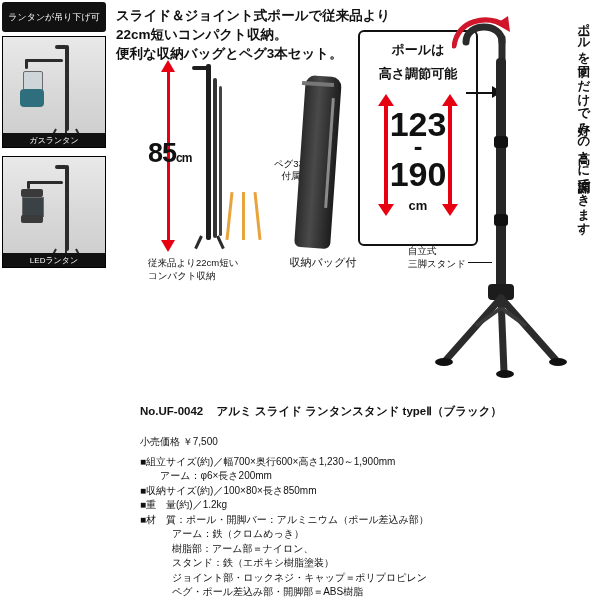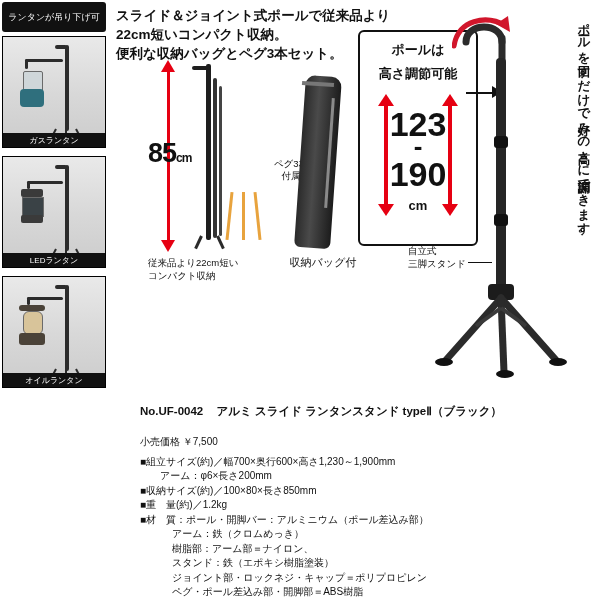--- a/index.html
+++ b/index.html
@@ -111,35 +111,20 @@
         <div class="lamp-body" style="left:18px;top:32px;width:22px;height:8px;border-radius:2px;"></div>
         <div class="lamp-glass" style="left:19px;top:40px;width:20px;height:18px;background:#3a4246;"></div>
         <div class="lamp-body" style="left:18px;top:58px;width:22px;height:8px;border-radius:2px;"></div>
         <div class="tripod-leg" style="left:62px;top:92px;height:6px;"></div>
         <div class="tripod-leg" style="left:52px;top:92px;height:16px;transform:rotate(28deg);"></div>
         <div class="tripod-leg" style="left:72px;top:92px;height:16px;transform:rotate(-28deg);"></div>
       </div>
       <div class="cap">LEDランタン</div>
     </div>
 
-    <div class="photo-box pb3">
-      <div class="photo-inner">
-        <div class="pole" style="left:62px;top:8px;height:86px;"></div>
-        <div class="pole" style="left:52px;top:8px;width:12px;height:4px;border-radius:4px;"></div>
-        <div class="hookarm" style="left:24px;top:20px;width:36px;"></div>
-        <div class="pole" style="left:24px;top:20px;height:8px;width:3px;"></div>
-        <div class="lamp-body" style="left:16px;top:28px;width:26px;height:6px;border-radius:3px;background:#4a4238;"></div>
-        <div class="lamp-glass" style="left:20px;top:34px;width:18px;height:22px;border-radius:6px;background:#d8c49a;"></div>
-        <div class="lamp-body" style="left:16px;top:56px;width:26px;height:12px;border-radius:3px;background:#4a4238;"></div>
-        <div class="tripod-leg" style="left:62px;top:92px;height:6px;"></div>
-        <div class="tripod-leg" style="left:52px;top:92px;height:16px;transform:rotate(28deg);"></div>
-        <div class="tripod-leg" style="left:72px;top:92px;height:16px;transform:rotate(-28deg);"></div>
-      </div>
-      <div class="cap">オイルランタン</div>
-    </div>
   </div>
 
   <div class="headline" style="white-space:pre-line;">スライド＆ジョイント式ポールで従来品より
 22cm短いコンパクト収納。
 便利な収納バッグとペグ3本セット。</div>
 
   <div class="arrow85">
     <div class="ar-up"></div>
     <div class="v-line"></div>
     <div class="ar-dn"></div>

